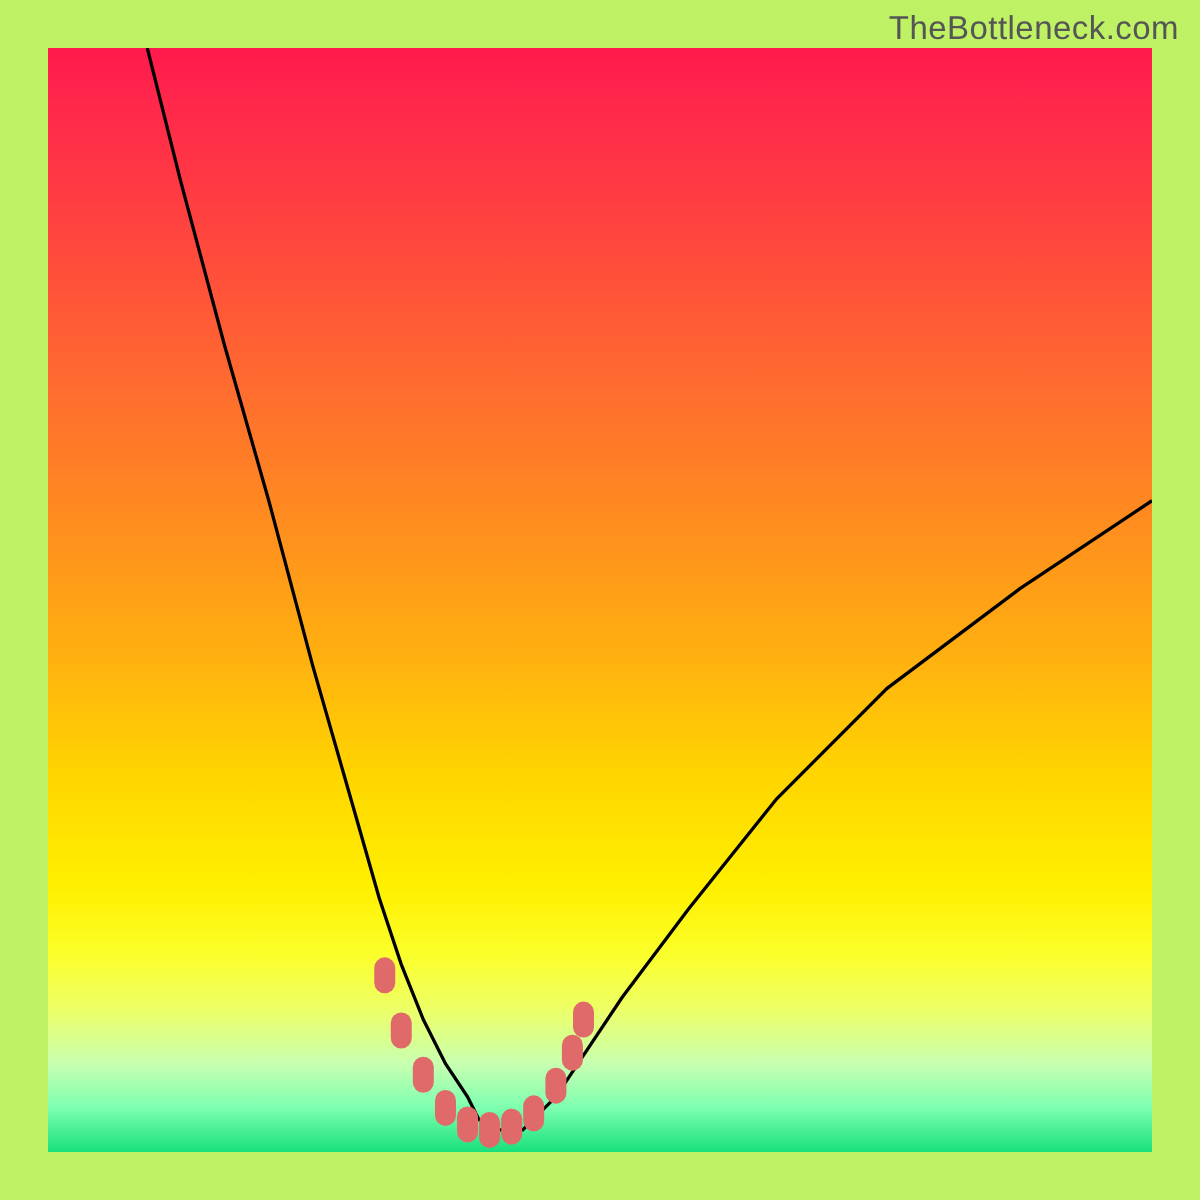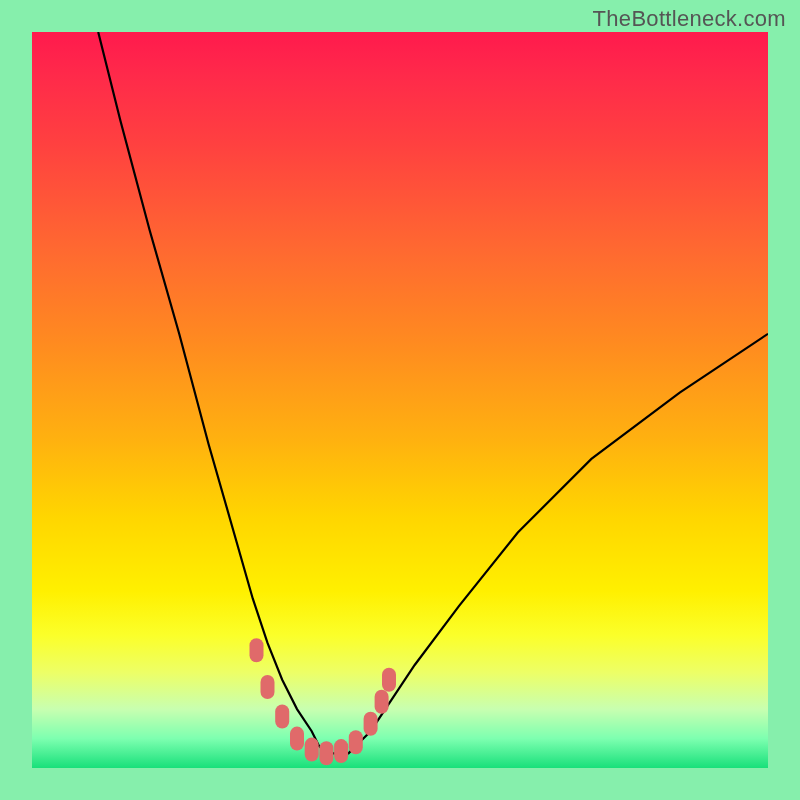--- a/index.html
+++ b/index.html
@@ -8,21 +8,21 @@
     width: 800px;
     height: 800px;
     background: #000;
     overflow: hidden;
     font-family: Arial, Helvetica, sans-serif;
   }
   .stage {
     position: relative;
     width: 800px;
     height: 800px;
-    background: #86efac;
+    background: #bef264;
   }
   .plot {
     position: absolute;
     left: 32px;
     top: 32px;
     width: 736px;
     height: 736px;
     background: linear-gradient(
       to bottom,
       #ff1a4d 0%,

